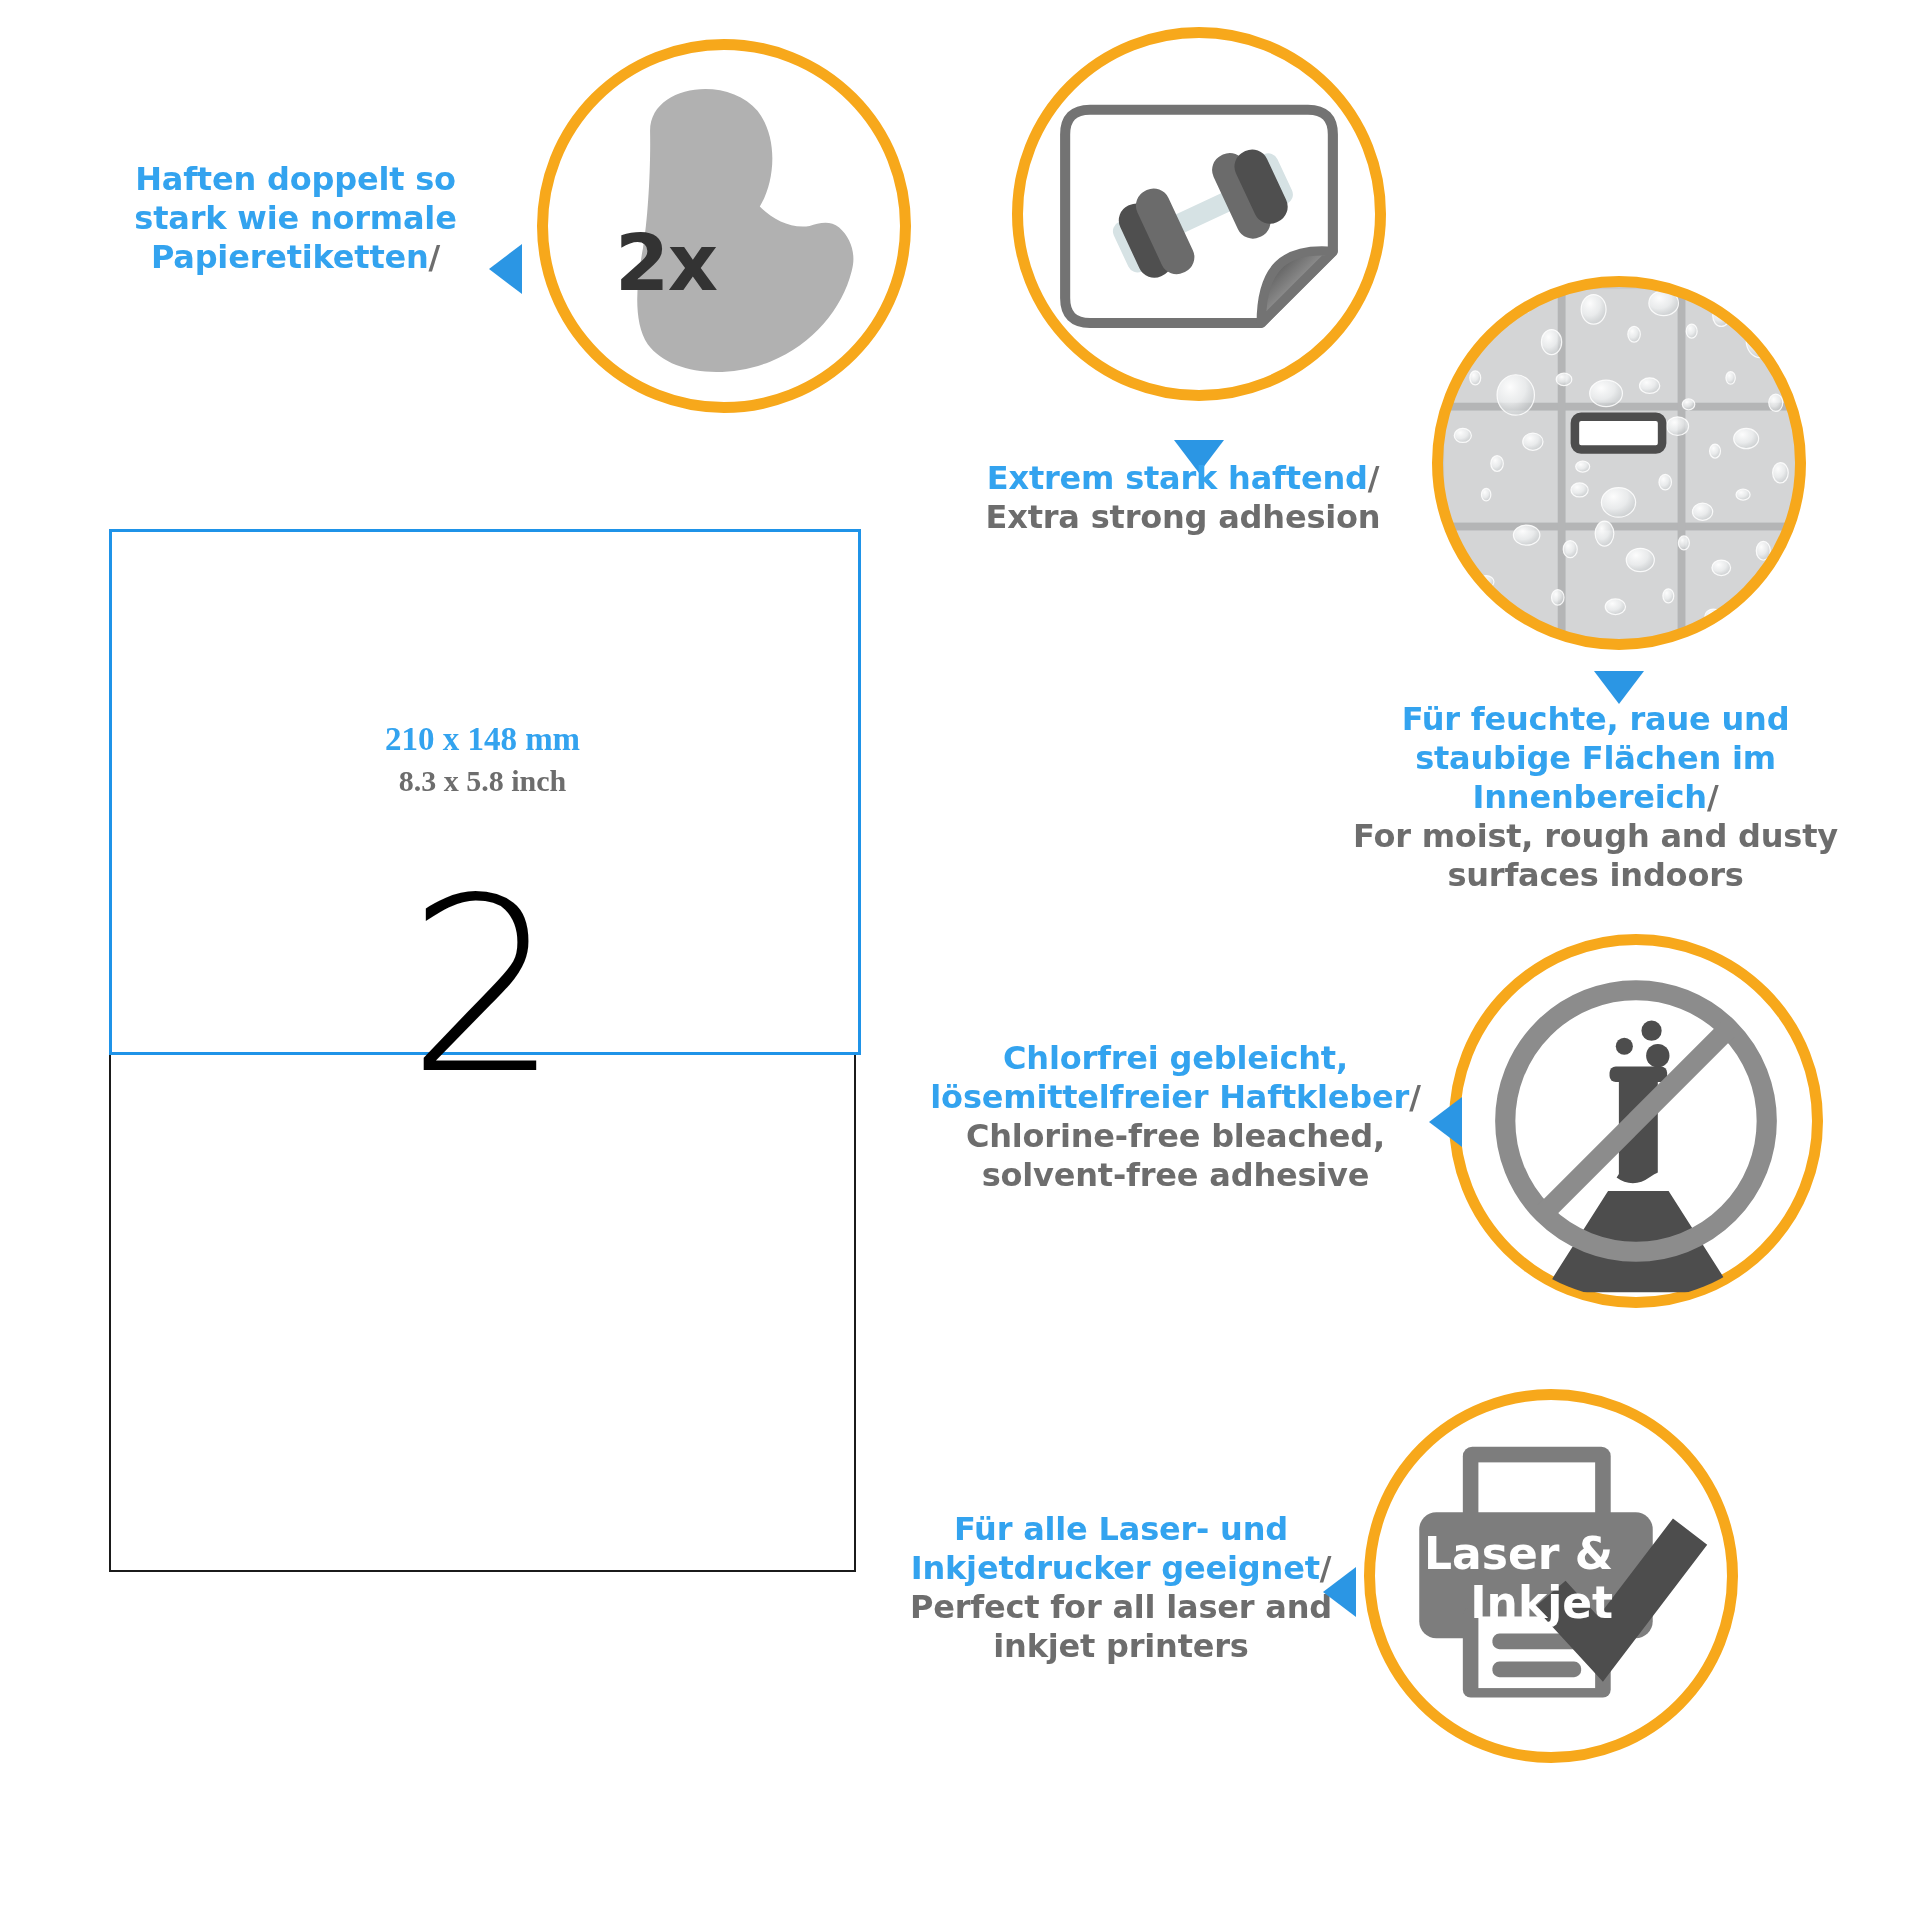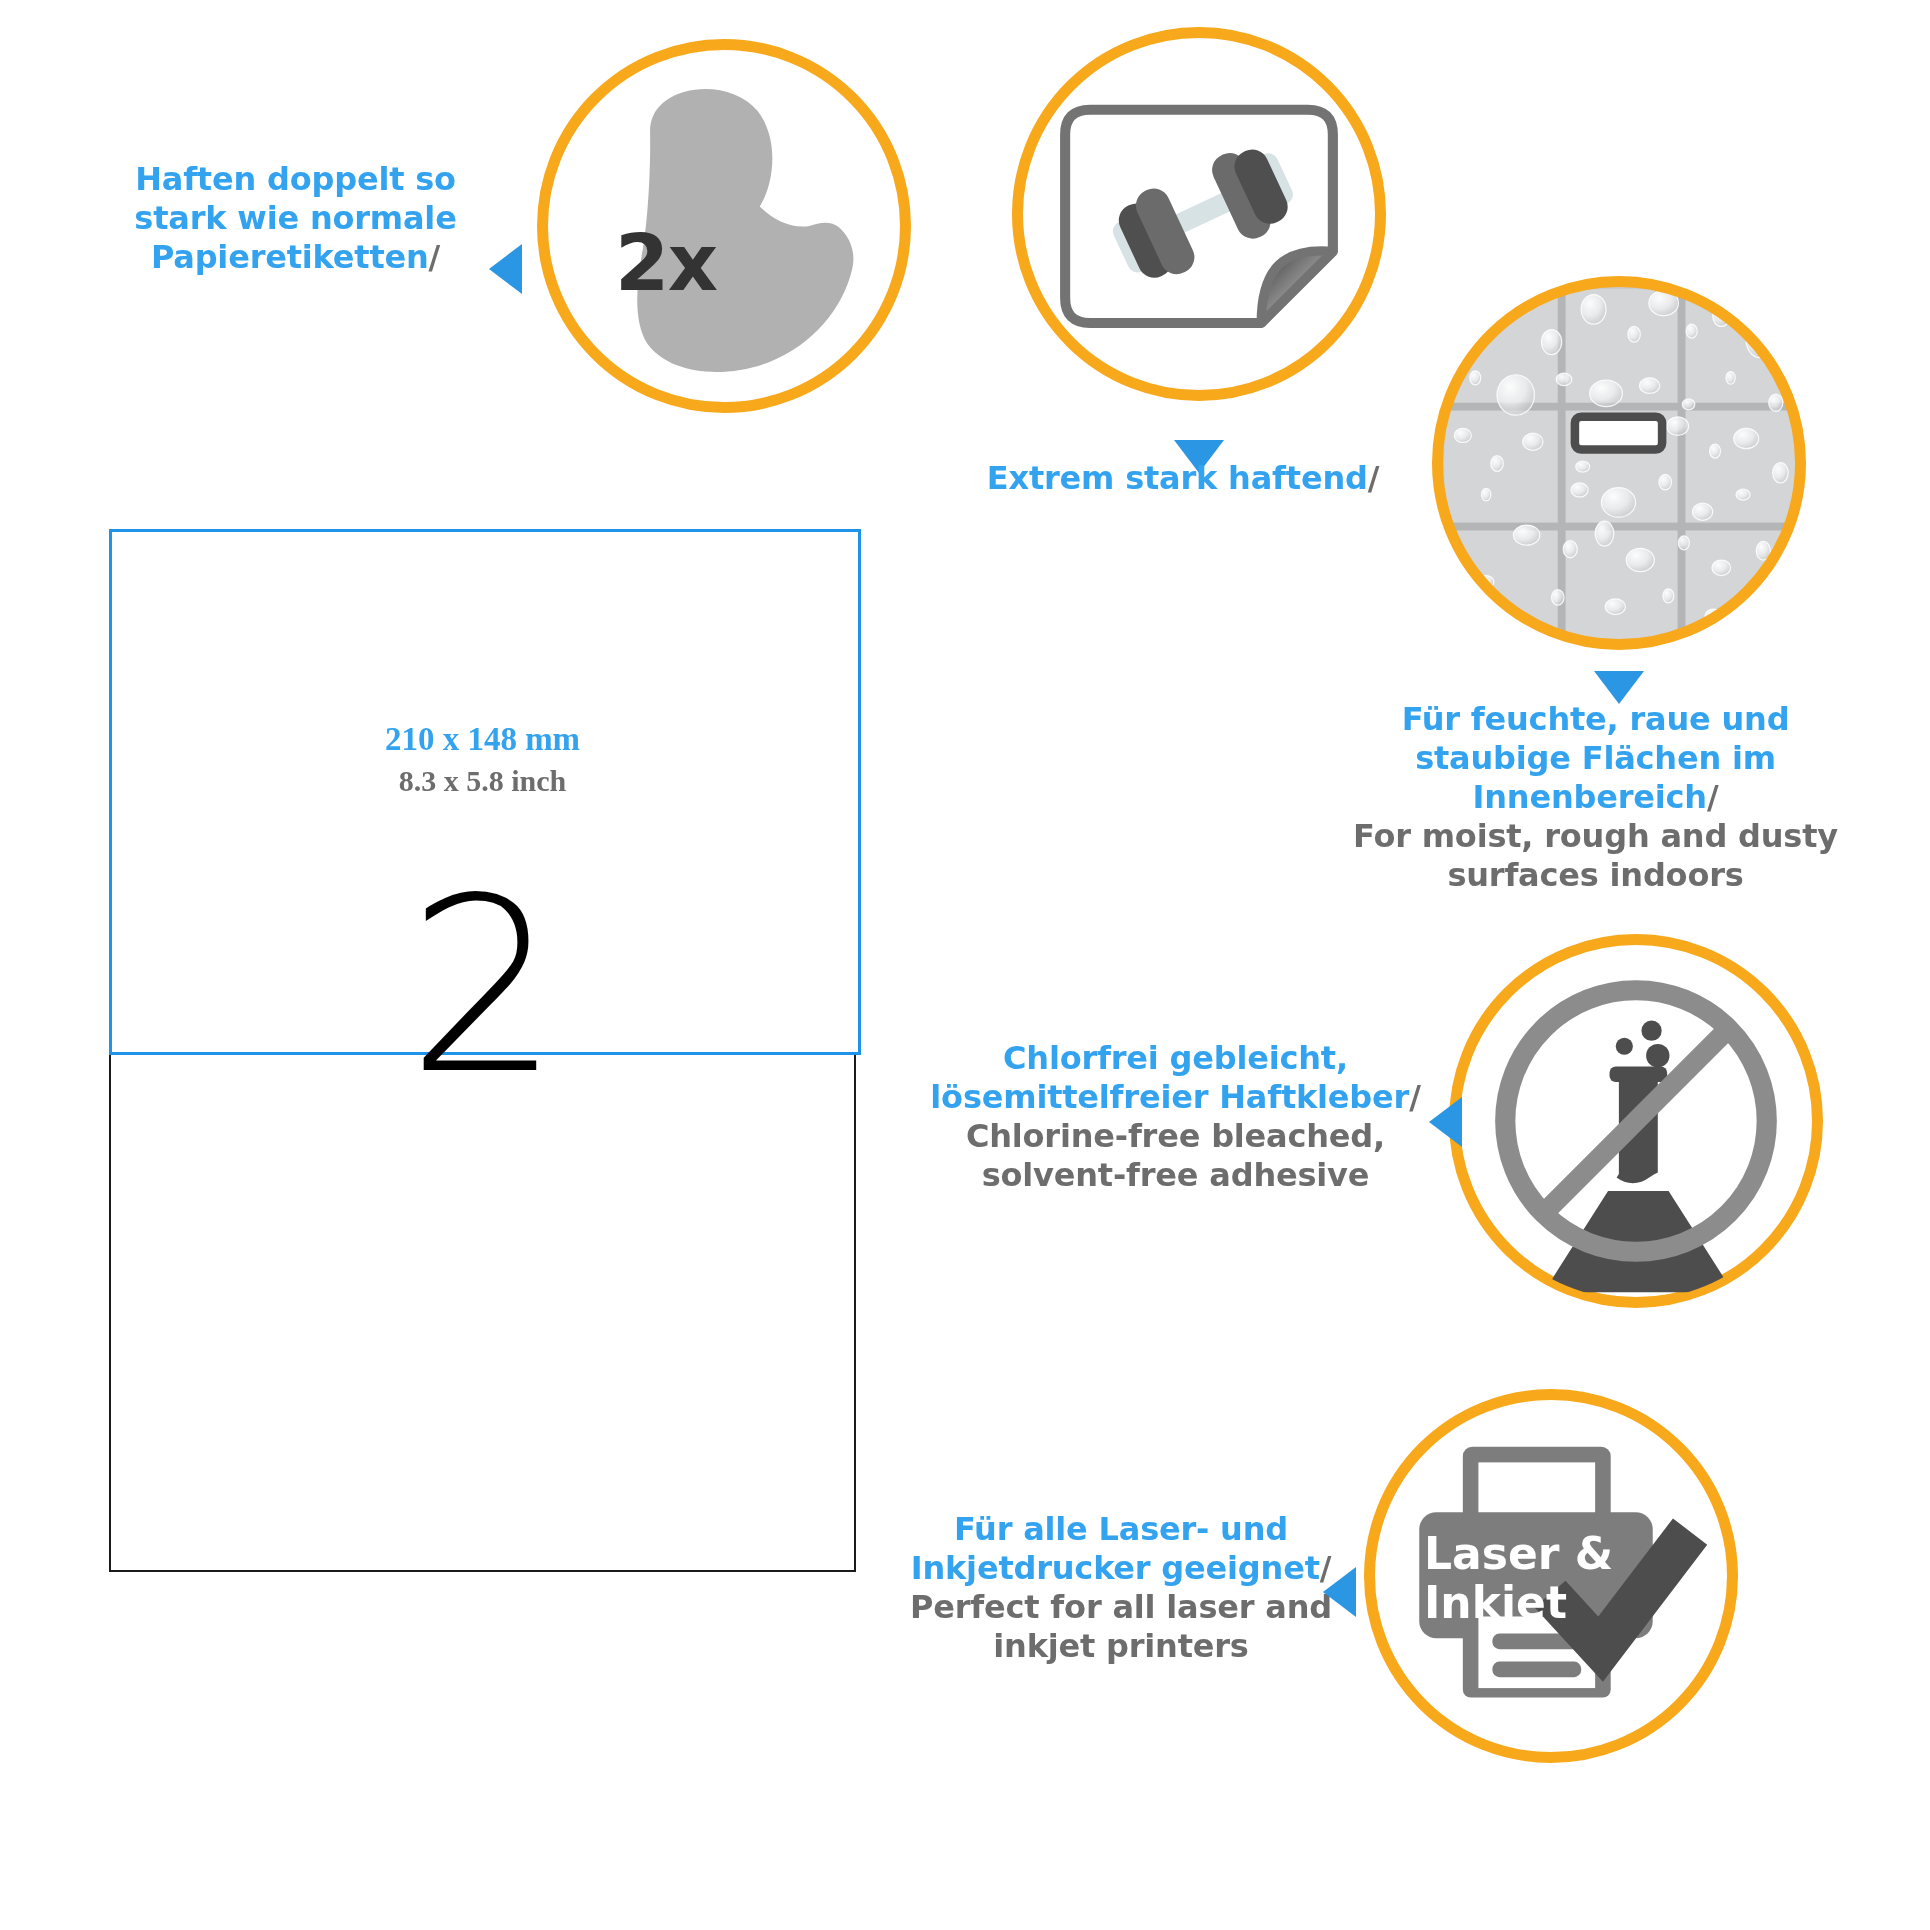--- a/index.html
+++ b/index.html
@@ -36,21 +36,21 @@
               font-weight:bold;line-height:1.3;font-family:Liberation Serif, serif;}
   #sheet-dims .mm{display:block;color:#33a3ef;font-size:33px;}
   #sheet-dims .inch{display:block;color:#6d6d6d;font-size:30px;}
   #sheet-count{position:absolute;font-size:241px;color:#000;font-weight:300;
                line-height:1;font-family:"DejaVu Sans","Liberation Sans",sans-serif;}
 
   
   .twox{position:absolute;font-size:78px;font-weight:bold;color:#333333;letter-spacing:-1.6px;}
   
   .printer-word{position:absolute;color:#ffffff;font-weight:bold;font-size:44px;
-                line-height:1.12;text-align:left;}
+                line-height:1.12;text-align:right;}
 </style>
 </head>
 <body>
 
 <div class="stage">
 
   <div class="callout" style="left:93px;top:160px;width:405px;">
     <span class="de">Haften doppelt so stark wie normale Papieretiketten</span><span class="slash">/</span>
   </div>
   <div class="tri tri-left" style="left:489px;top:244px;"></div>
@@ -90,20 +90,21 @@
         <rect x="132" y="182" width="44" height="100" rx="21" fill="#4f4f4f"></rect>
         <rect x="160" y="174" width="44" height="116" rx="21" fill="#6b6b6b"></rect>
         <rect x="268" y="174" width="44" height="116" rx="21" fill="#6b6b6b"></rect>
         <rect x="296" y="182" width="44" height="100" rx="21" fill="#4f4f4f"></rect>
       </g>
     </svg>
   </div>
   <div class="tri tri-down" style="left:1174px;top:440px;"></div>
   <div class="callout" style="left:926px;top:459px;width:514px;">
     <span class="de">Extrem stark haftend</span><span class="slash">/</span>
+    <span class="en">Extra strong adhesion</span>
   </div>
 
   <div class="ring" style="left:1432px;top:276px;width:374px;height:374px;z-index:3;"></div>
   <div class="iconwrap" style="left:1441px;top:286px;width:355px;height:355px;">
     <svg viewBox="0 0 456 456" width="355" height="355">
       <defs>
         <radialGradient id="dropg" cx="35%" cy="30%" r="70%">
           <stop offset="0%" stop-color="#ffffff" stop-opacity="0.95"></stop>
           <stop offset="60%" stop-color="#f2f4f5" stop-opacity="0.7"></stop>
           <stop offset="100%" stop-color="#cdd1d3" stop-opacity="0.55"></stop>

